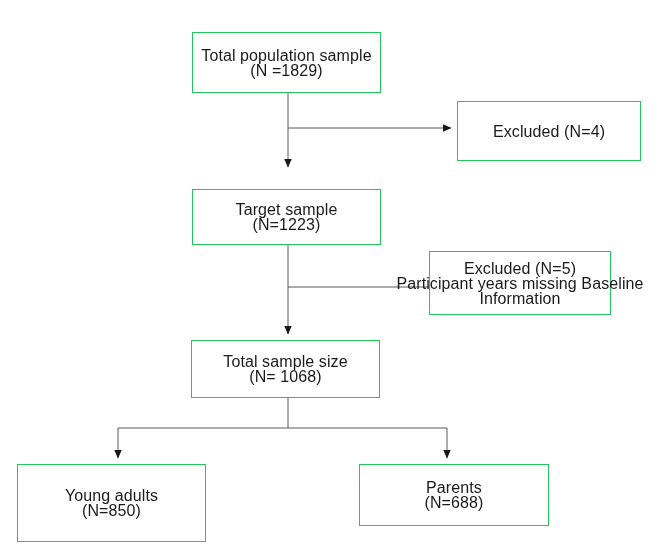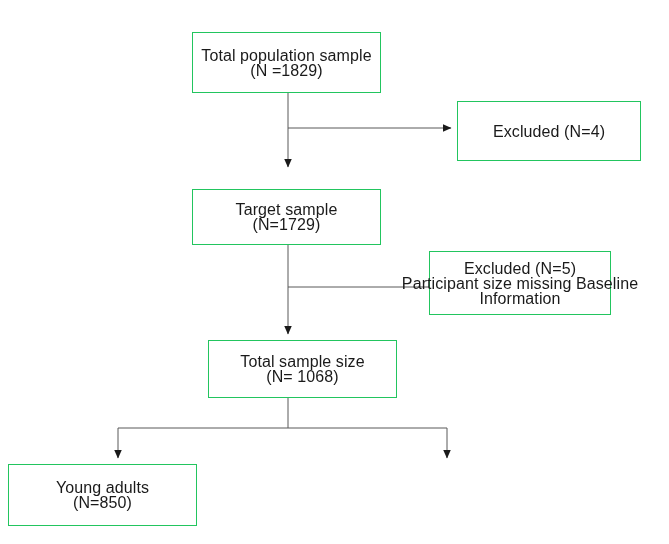--- a/index.html
+++ b/index.html
@@ -88,33 +88,37 @@
     <span class="line">Total population sample</span>
     <span class="line">(N =1829)</span>
   </div>
 
   <div class="flow-box" style="left: 457px; top: 101px; width: 184px; height: 60px; gap: 32px;">
     <span class="line">Excluded (N=4)</span>
   </div>
 
   <div class="flow-box" style="left: 192px; top: 173px; width: 189px; height: 56px; margin-top: 16px;">
     <span class="line">Target sample</span>
-    <span class="line">(N=1729)</span>
+    <span class="line">(N=1223)</span>
   </div>
 
   <div class="flow-box" style="left: 429px; top: 251px; width: 182px; height: 64px;">
     <span class="line">Excluded (N=5)</span>
-    <span class="line">Participant size missing Baseline</span>
+    <span class="line">Participant years missing Baseline</span>
     <span class="line">Information</span>
   </div>
 
-  <div class="flow-box" style="left: 208px; top: 340px; width: 189px; height: 58px;">
+  <div class="flow-box" style="left: 191px; top: 340px; width: 189px; height: 58px;">
     <span class="line">Total sample size</span>
     <span class="line">(N= 1068)</span>
   </div>
 
-  <div class="flow-box" style="left: 8px; top: 464px; width: 189px; height: 62px;">
+  <div class="flow-box" style="left: 17px; top: 464px; width: 189px; height: 78px;">
     <span class="line">Young adults</span>
     <span class="line">(N=850)</span>
   </div>
 
+  <div class="flow-box" style="left: 359px; top: 464px; width: 190px; height: 62px;">
+    <span class="line">Parents</span>
+    <span class="line">(N=688)</span>
+  </div>
 
 </div>
 
 </body></html>

